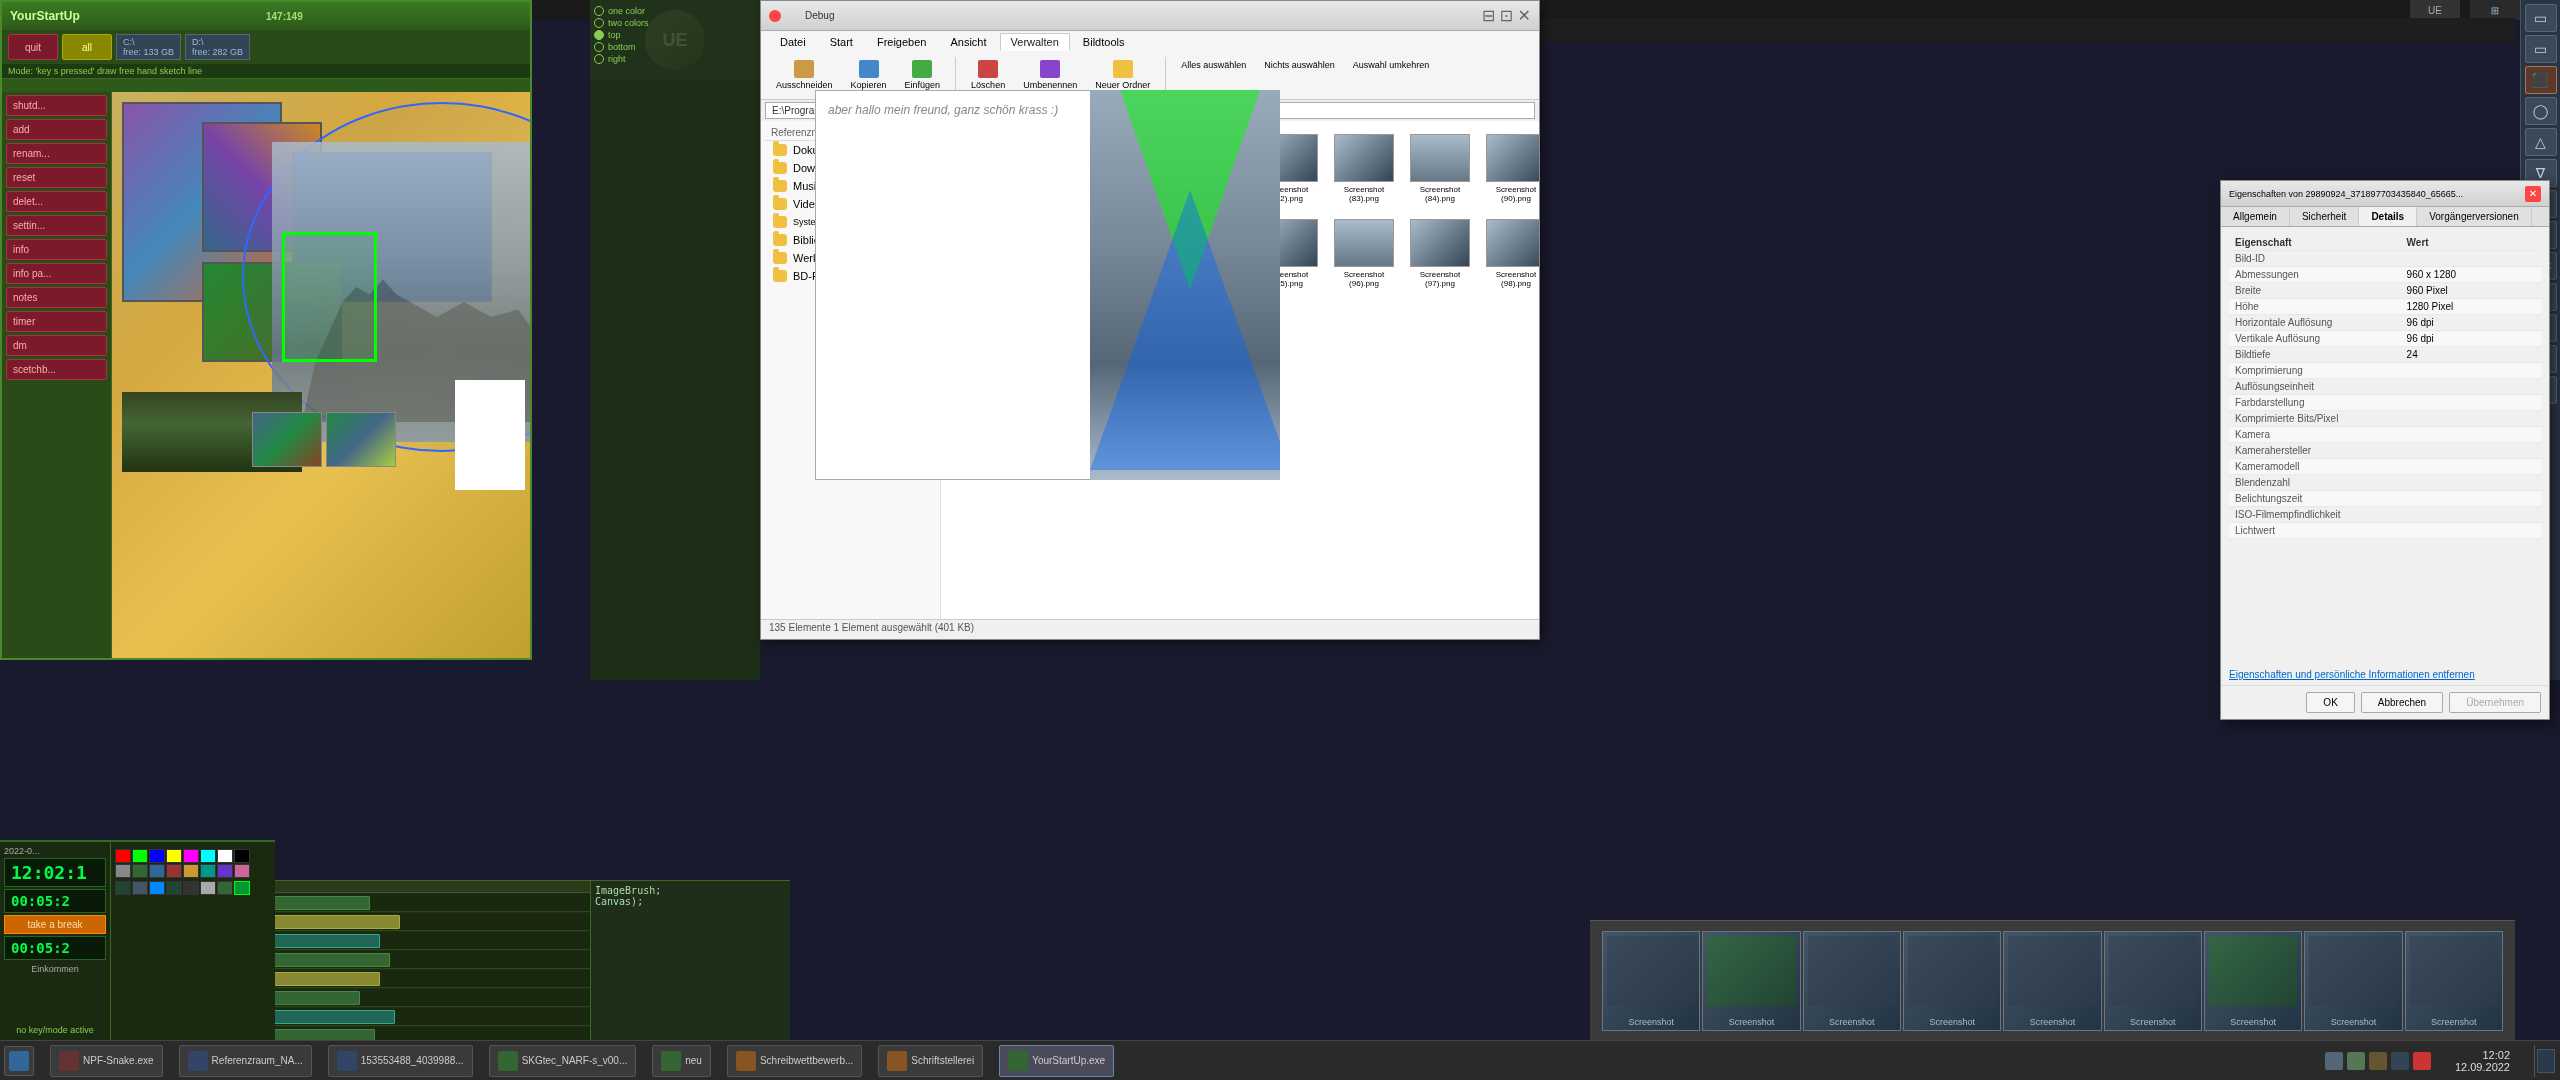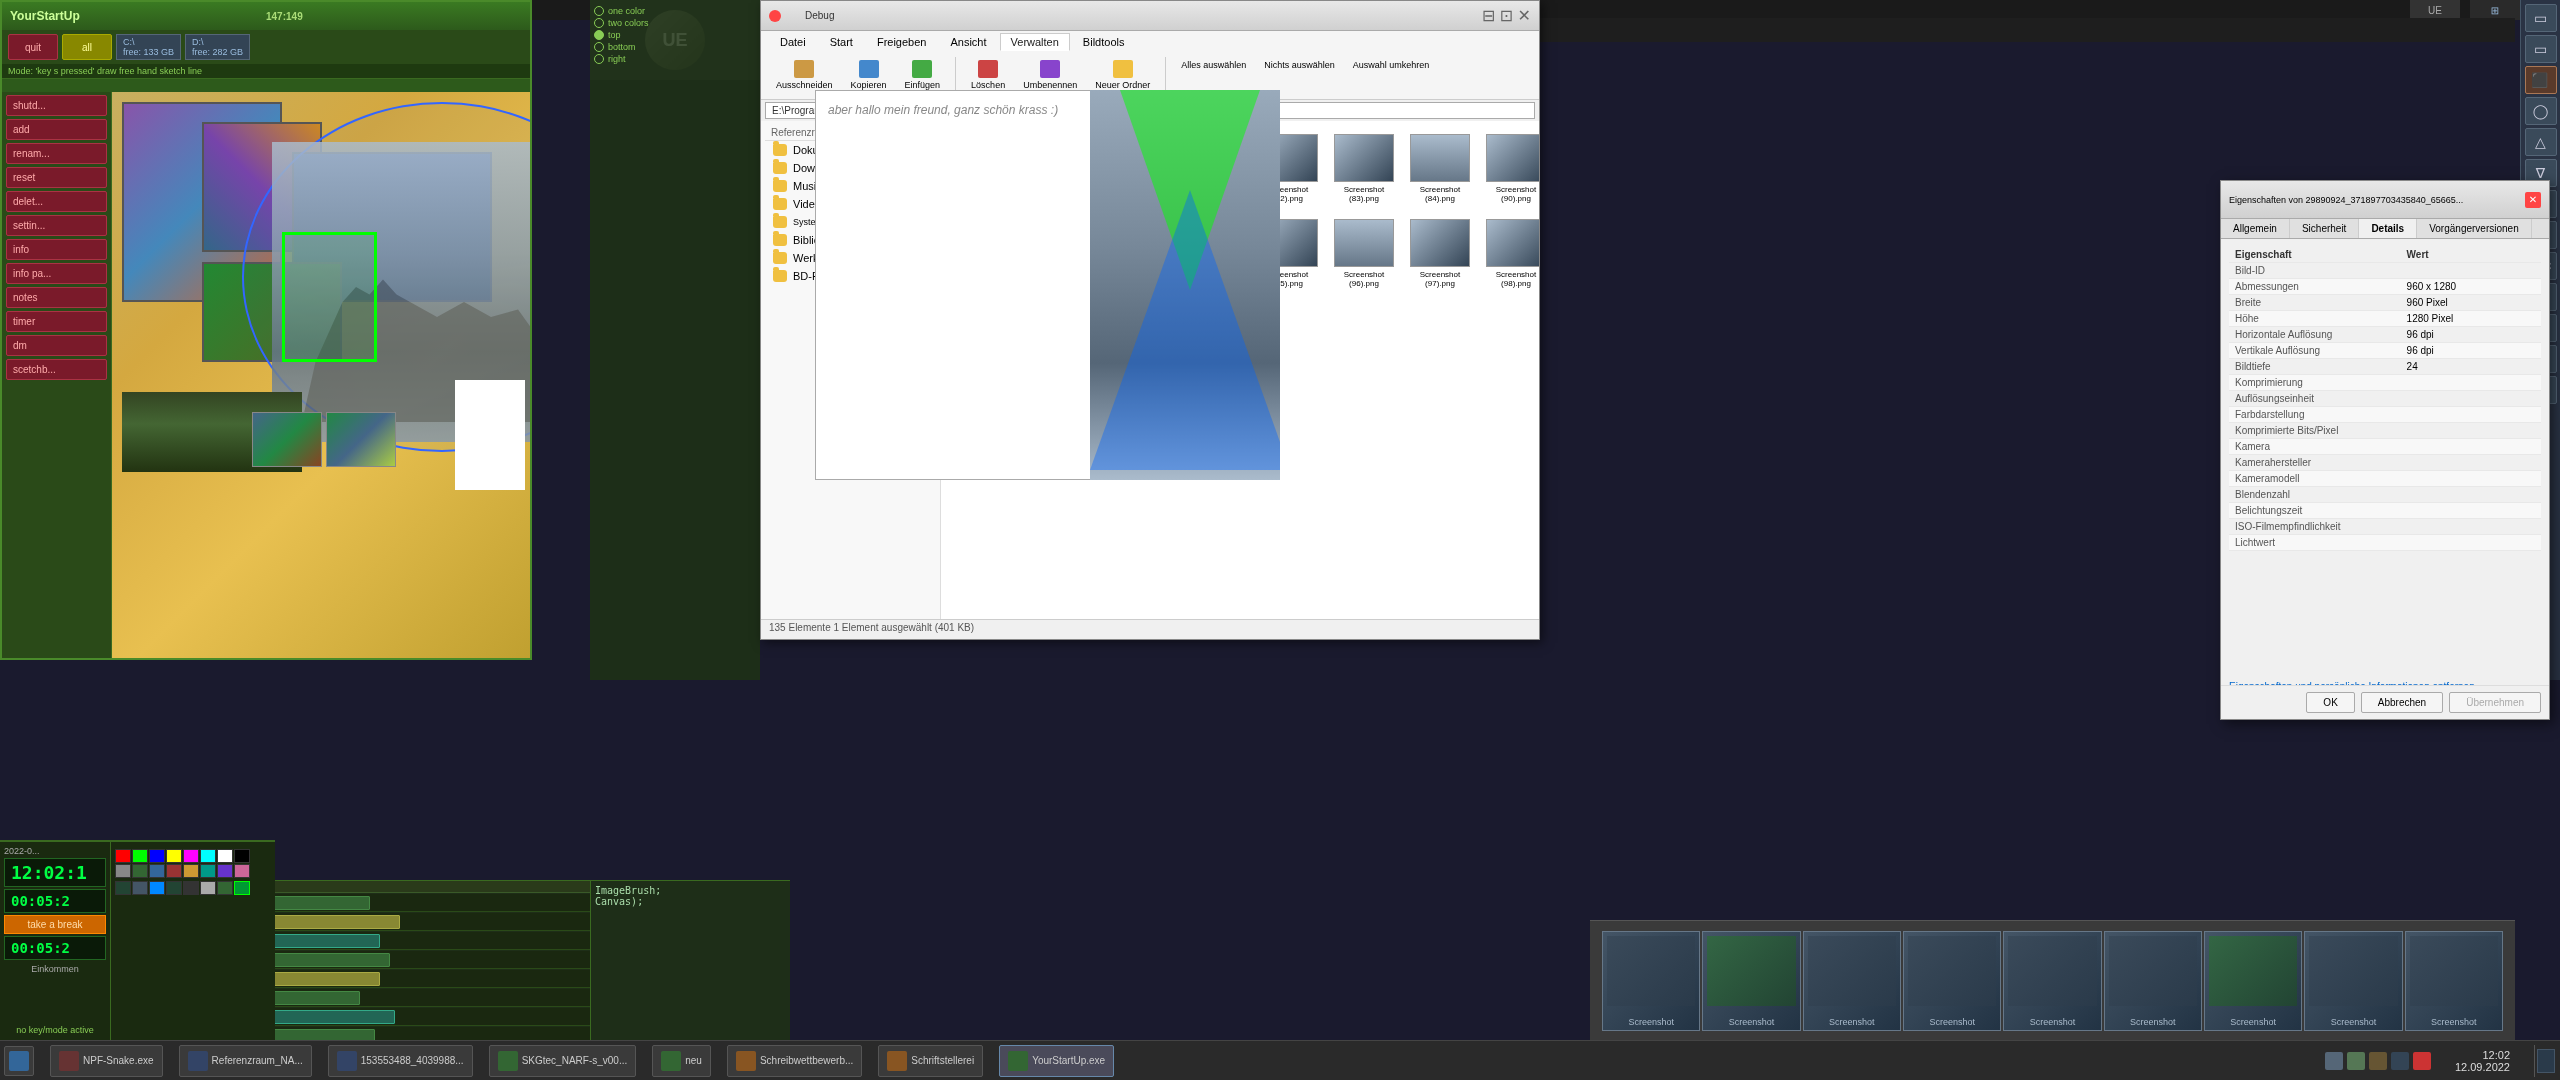--- a/index.html
+++ b/index.html
@@ -400,21 +400,21 @@
       width: 330px;
       height: 540px;
       background: #f0f0f0;
       border: 1px solid #888;
       z-index: 50;
       box-shadow: 4px 4px 12px rgba(0,0,0,0.5);
       font-size: 11px;
     }
     .prop-titlebar {
       background: linear-gradient(to bottom, #e8e8e8, #d0d0d0);
-      height: 38px;
+      height: 26px;
       display: flex;
       align-items: center;
       padding: 0 8px;
       font-size: 11px;
       border-bottom: 1px solid #aaa;
       justify-content: space-between;
     }
     .prop-close {
       background: #ff4444;
       border: none;

